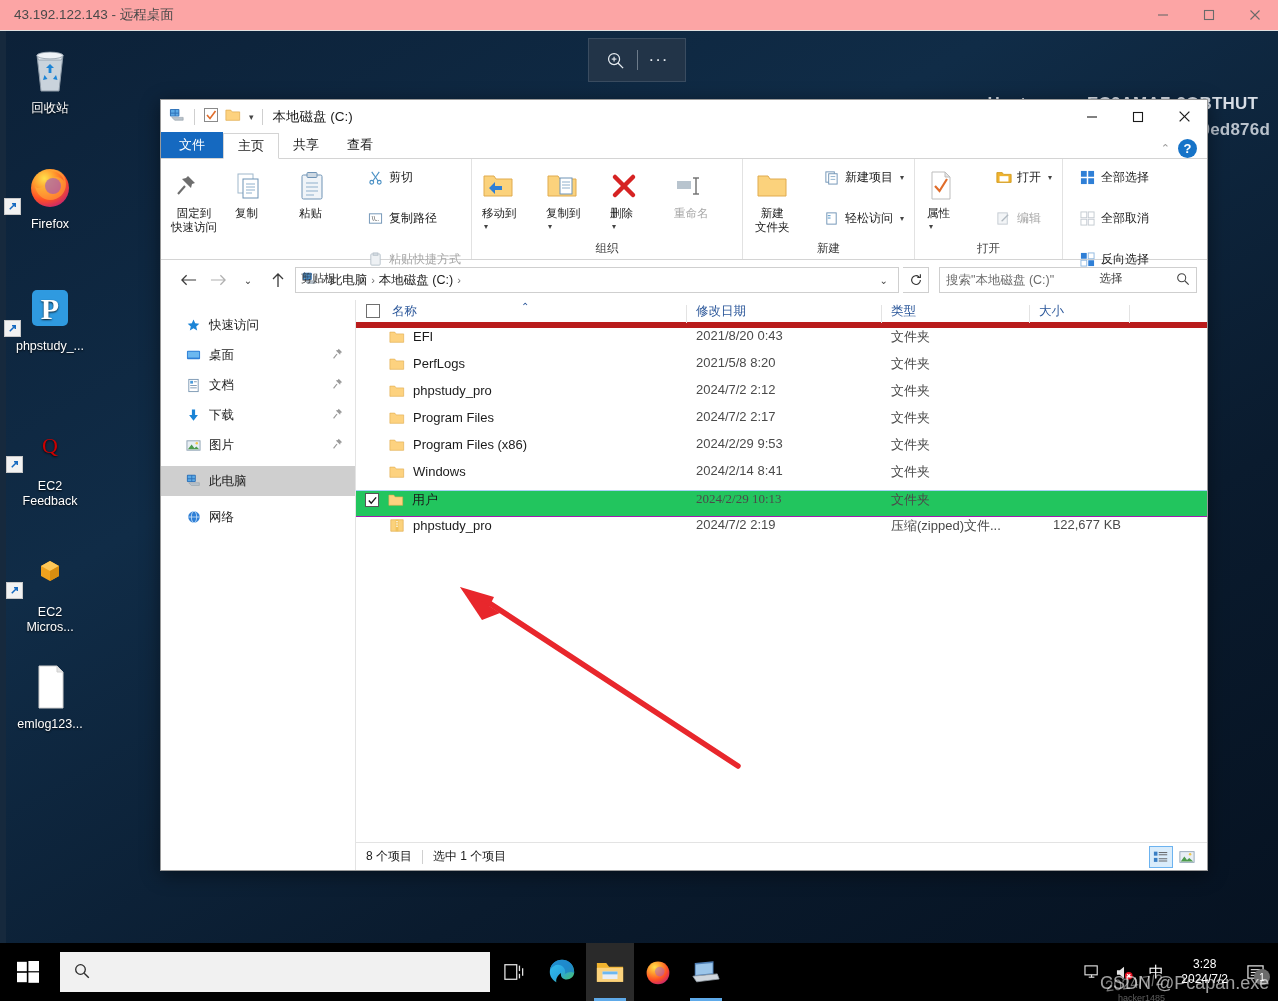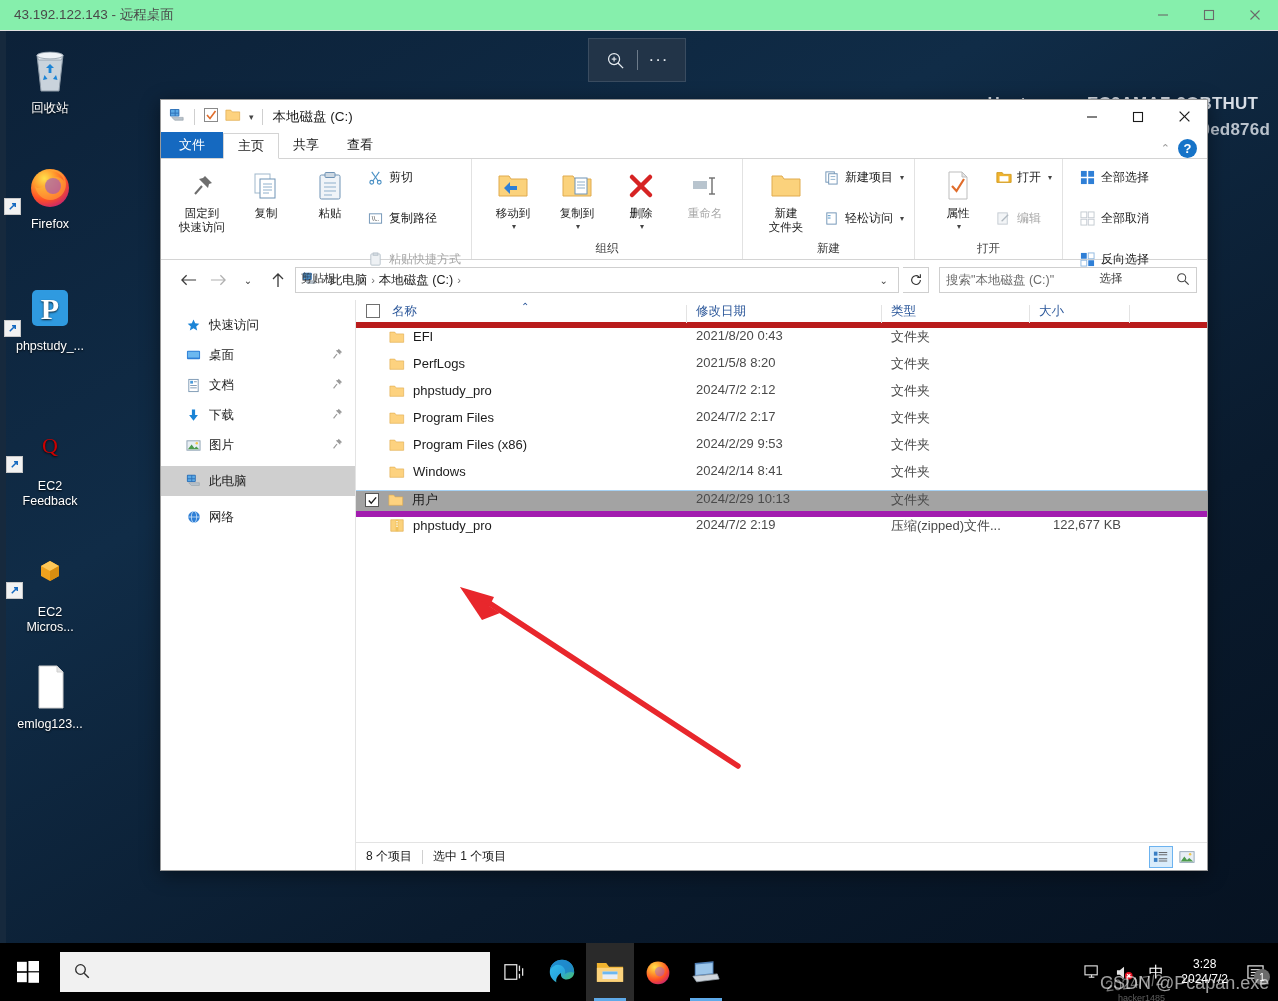--- a/index.html
+++ b/index.html
@@ -6,21 +6,21 @@
   html, body {
     width: 1278px; height: 1001px;
     overflow: hidden;
     font-family: "Liberation Sans", "DejaVu Sans", sans-serif;
   }
   body { position: relative; background: #0a1a2e; }
 
   
   #rdp-titlebar {
     position: absolute; left: 0; top: 0; width: 1278px; height: 31px;
-    background: #86efac; border-bottom: 1px solid #e0e0e0;
+    background: #fca5a5; border-bottom: 1px solid #e0e0e0;
     display: flex; align-items: center;
   }
   #rdp-title-text {
     margin-left: 14px; font-size: 13.5px; color: #4a4a4a; white-space: nowrap;
   }
   #rdp-win-buttons { margin-left: auto; display: flex; height: 31px; }
   .rdp-wbtn {
     width: 46px; height: 31px; display: flex; align-items: center; justify-content: center;
     color: #6a6a6a;
   }
@@ -107,21 +107,21 @@
   
   #ribbon {
     height: 101px; background: #fff; border-bottom: 1px solid #d4d4d4;
     display: flex; align-items: stretch; padding-left: 4px; position: relative;
   }
   .rgroup { display:flex; flex-direction:column; border-right:1px solid #e2e2e2; padding: 2px 6px 0 6px; }
   .rgroup:last-child { border-right: none; }
   .rgroup-body { flex:1; display:flex; align-items:flex-start; gap:2px; padding-top:3px;}
   .rgroup-label { text-align:center; font-size:11.5px; color:#3b3b3b; padding-bottom:3px; }
   .big-btn {
-    width: 62px; display:flex; flex-direction:column; align-items:center; justify-content:flex-start;
+    width: 62px; display:flex; flex-direction:column; align-items:flex-start; justify-content:flex-start;
     font-size: 11.5px; color:#1b1b1b; text-align:center; line-height:14px; padding-top:2px;
   }
   .big-btn .bico { height: 40px; display:flex; align-items:center; justify-content:center; }
   .small-col { display:flex; flex-direction:column; gap:18px; padding-top:2px; }
   .small-btn {
     display:flex; align-items:center; gap:5px; font-size:12px; color:#1b1b1b;
     height: 23px; padding: 0 4px; white-space:nowrap;
   }
   .small-btn.disabled { color:#a6a6a6; }
   .sico { width:17px; height:17px; display:flex; align-items:center; justify-content:center; }
@@ -177,21 +177,21 @@
   .col.type { width: 148px; }
   .col.size { width: 100px; }
   .colsep { position:absolute; top:5px; width:1px; height:18px; background:#e3e3e3; }
   #sort-chevron { position:absolute; left: 165px; top: 1px; color:#2b579a; font-size:10px; }
   .hdr-check {
     width: 14px; height: 14px; border: 1px solid #6f6f6f; background:#fff; flex:none;
   }
 
   #rows { flex:1; overflow:hidden; }
   .frow { height: 27px; display:flex; align-items:flex-start; font-size:13px; color:#1b1b1b; }
-  .frow.selected { background:#a3a3a3; border-top:1px solid #a6d2f5; border-bottom:6px solid #a21caf; }
+  .frow.selected { background:#22c55e; border-top:1px solid #a6d2f5; border-bottom:1px solid #a21caf;font-family:Liberation Serif, serif; }
   .cell { padding-left:10px; display:flex; align-items:center; }
   .cell.name { width: 330px; gap: 8px; }
   .cell.date { width: 195px; color:#4a4a4a; }
   .cell.type { width: 148px; color:#4a4a4a; }
   .cell.size { width: 100px; color:#4a4a4a; text-align:right; justify-content:flex-end; padding-right:8px; }
   .row-check { width:14px; height:14px; border:1px solid #555; background:#fff; flex:none;
                display:flex; align-items:center; justify-content:center; margin-left:-1px;}
   .check-spacer { width: 14px; flex:none; }
   .ficon { width:17px; height:17px; flex:none; display:flex; align-items:center; justify-content:center;}
 

